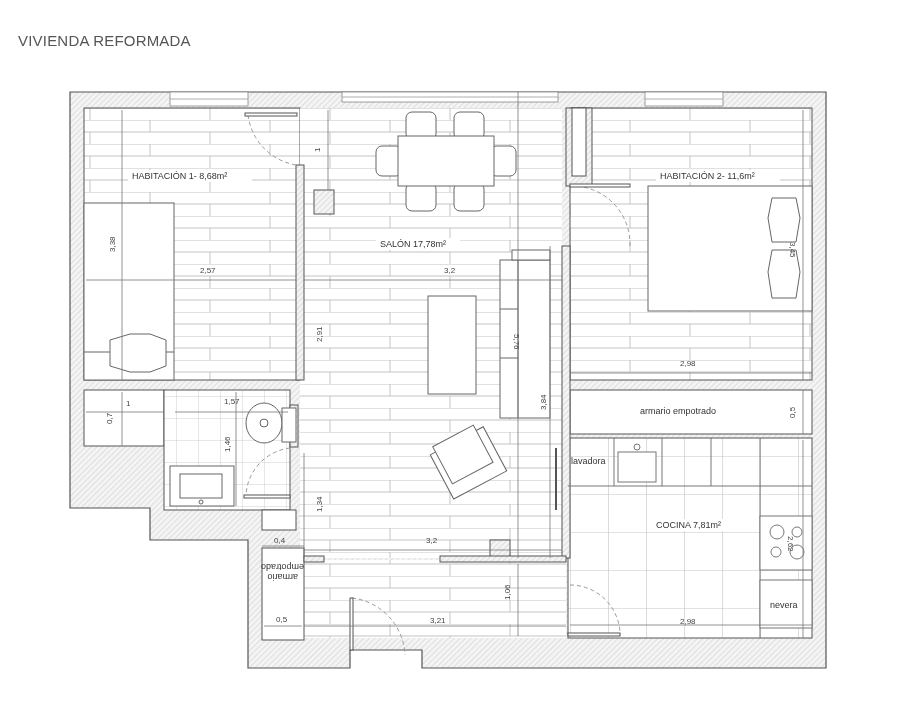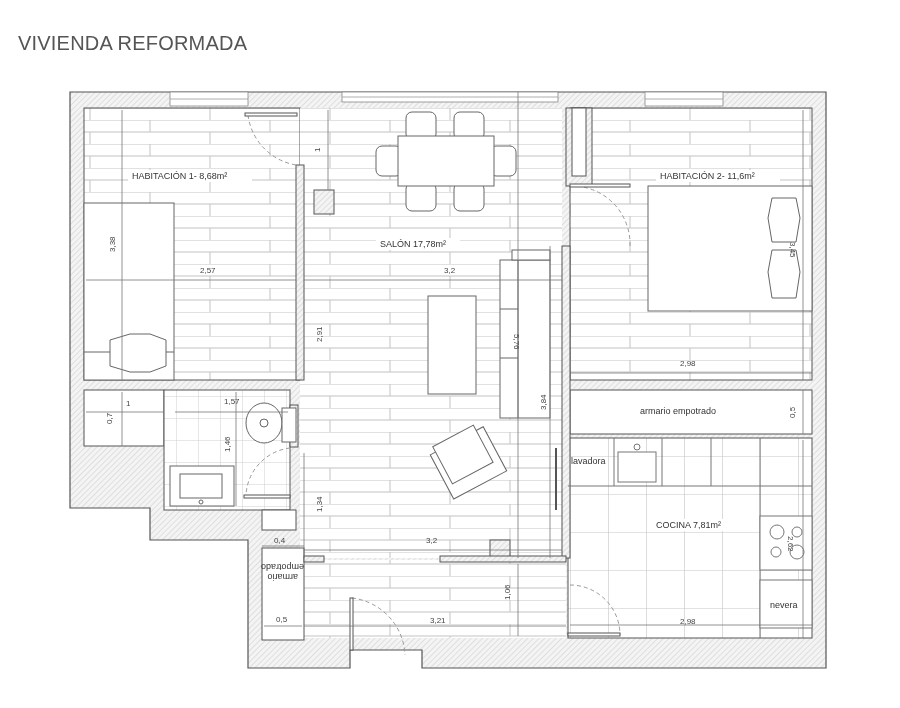--- a/index.html
+++ b/index.html
@@ -1,17 +1,17 @@
 <!DOCTYPE html>
 <html><head>
 <meta charset="utf-8">
 <style>
   html,body{margin:0;padding:0;background:#fff;}
   body{width:900px;height:708px;position:relative;overflow:hidden;font-family:"Liberation Sans",sans-serif;}
-  .title{position:absolute;left:18px;top:32px;font-size:20px;color:#555;letter-spacing:0.2px;}
+  .title{position:absolute;left:18px;top:32px;font-size:15px;color:#555;letter-spacing:0.2px;}
   svg{position:absolute;left:0;top:0;}
   .lbl{font-family:"Liberation Sans",sans-serif;fill:#333;font-size:9px;}
   .dim{font-family:"Liberation Sans",sans-serif;fill:#444;font-size:8px;}
 </style>
 </head>
 <body>
 
 <div class="title">VIVIENDA REFORMADA</div>
 
 <svg width="900" height="708" viewBox="0 0 900 708">

